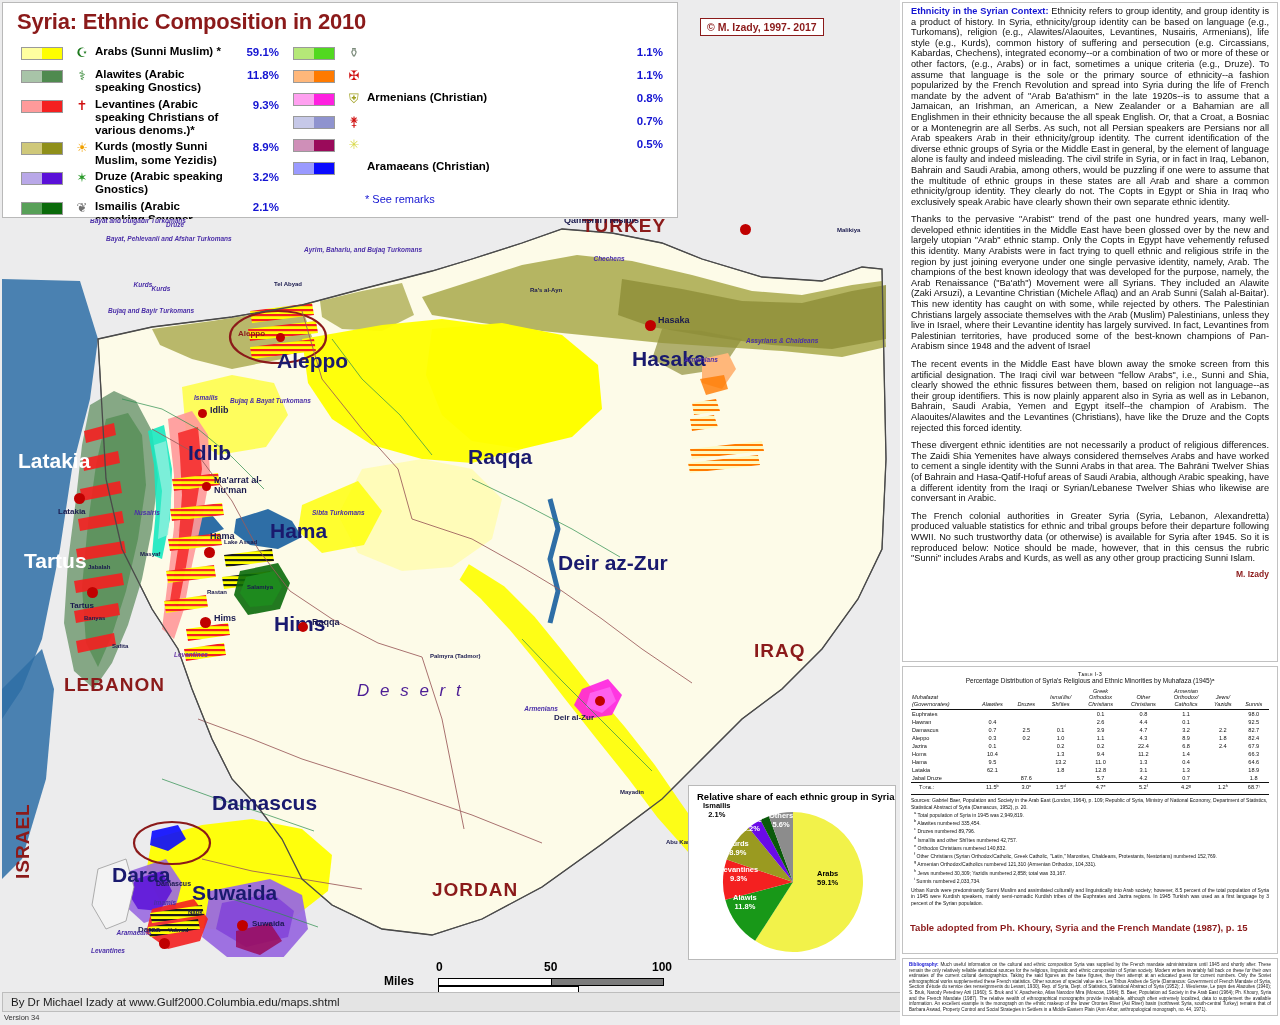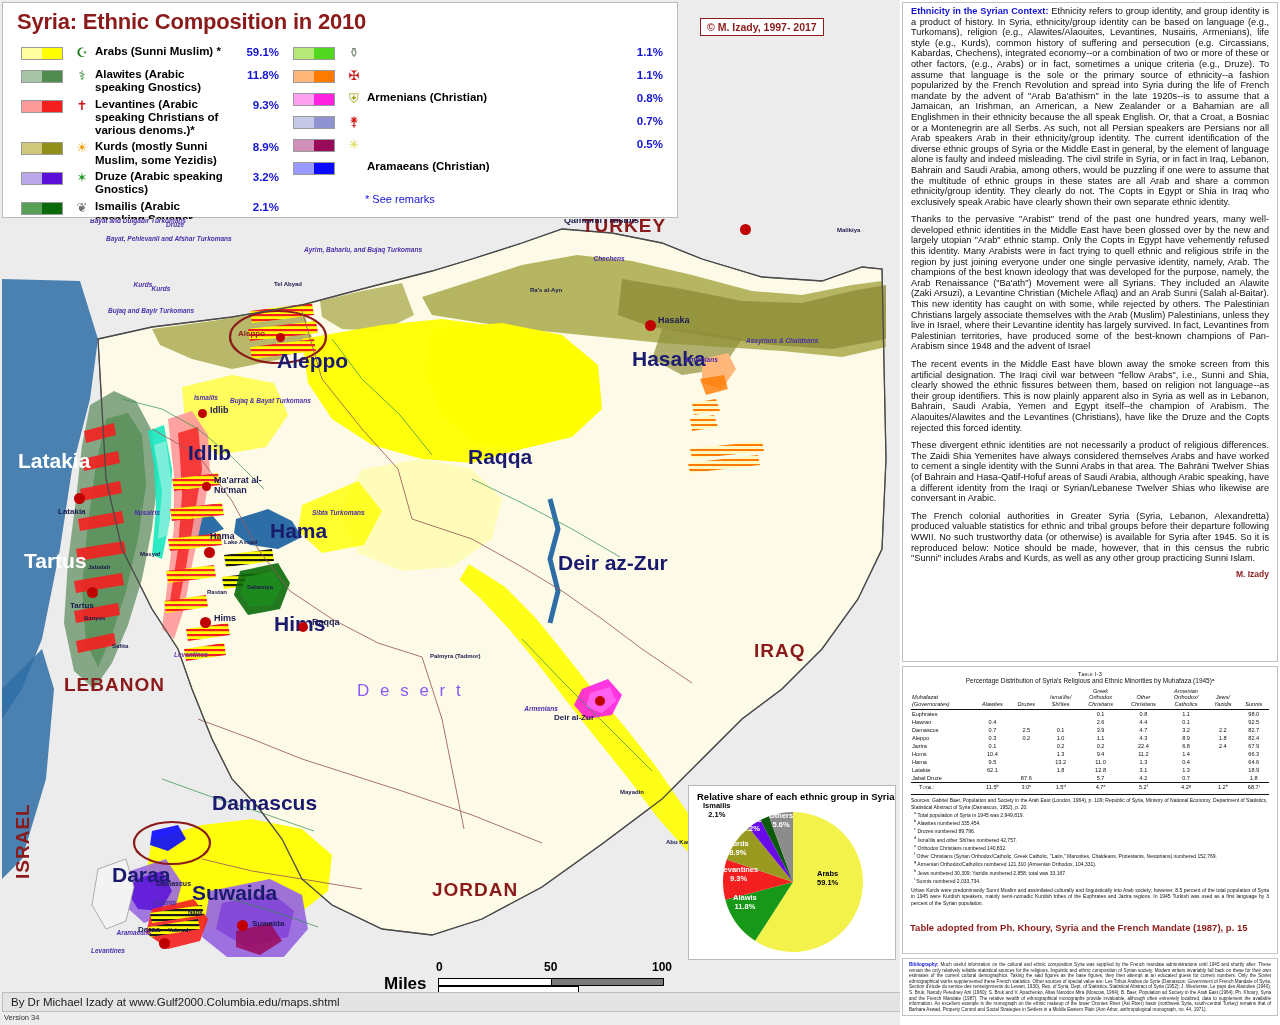--- a/index.html
+++ b/index.html
@@ -68,38 +68,38 @@
   #map-wrap{position:absolute;left:2px;top:219px;width:894px;height:738px;background:#ececed;overflow:hidden;}
   #map-svg{position:absolute;left:0;top:0;}
 
   .maplabel{position:absolute;pointer-events:none;white-space:nowrap;}
   .gov-label{font-size:21px;font-weight:bold;color:#1a1a6e;}
   .gov-label-white{font-size:21px;font-weight:bold;color:#fff;}
   .country-label{font-size:19px;font-weight:bold;color:#8b1a1a;letter-spacing:1px;}
   .city-label{font-size:9px;font-weight:bold;color:#1a1a4e;}
   .city-label-sm{font-size:6px;font-weight:bold;color:#1a1a4e;}
   .ethnic-label{font-size:6.5px;font-style:italic;font-weight:bold;color:#4b2fa8;line-height:7.5px;text-align:center;}
-  .desert-label{font-size:17px;color:#8b5cf6;letter-spacing:3px;}
+  .desert-label{font-size:17px;font-style:italic;color:#4c1d95;letter-spacing:3px;}
   .citydot{position:absolute;border-radius:50%;background:#c00000;}
 
   
   #pie-panel{
     position:absolute;left:688px;top:785px;width:208px;height:175px;
     background:#fff;border:1px solid #b9b9b9;box-sizing:border-box;
   }
   #pie-title{font-size:9.5px;font-weight:bold;color:#000;padding:5px 0 0 8px;}
   #pie-holder{position:relative;width:208px;height:152px;}
   .pie-lab{position:absolute;font-size:7.5px;font-weight:bold;line-height:8.5px;text-align:center;}
 
   
   #scalebar{
     position:absolute;left:376px;top:958px;width:312px;height:44px;
     background:#ececed;
   }
-  .scale-word{position:absolute;left:8px;font-size:17px;font-weight:bold;color:#000;}
+  .scale-word{position:absolute;left:8px;font-size:12px;font-weight:bold;color:#000;}
   .scale-num{position:absolute;font-size:12px;font-weight:bold;color:#000;}
   #bar-mi{position:absolute;left:62px;top:20px;width:226px;height:8px;background:#7b7b7b;border:1px solid #000;box-sizing:border-box;}
   #bar-mi-w{position:absolute;left:0;top:0;width:113px;height:100%;background:#fff;border-right:1px solid #000;box-sizing:border-box;}
   #bar-km{position:absolute;left:62px;top:28px;width:141px;height:7px;background:#fff;border:1px solid #000;box-sizing:border-box;}
 
   
   #credit{
     position:absolute;left:2px;top:992px;width:988px;height:20px;
     background:#e4e4e4;border:1px solid #bdbdbd;box-sizing:border-box;
     font-size:11.5px;color:#1b1b1b;padding:3px 0 0 8px;

